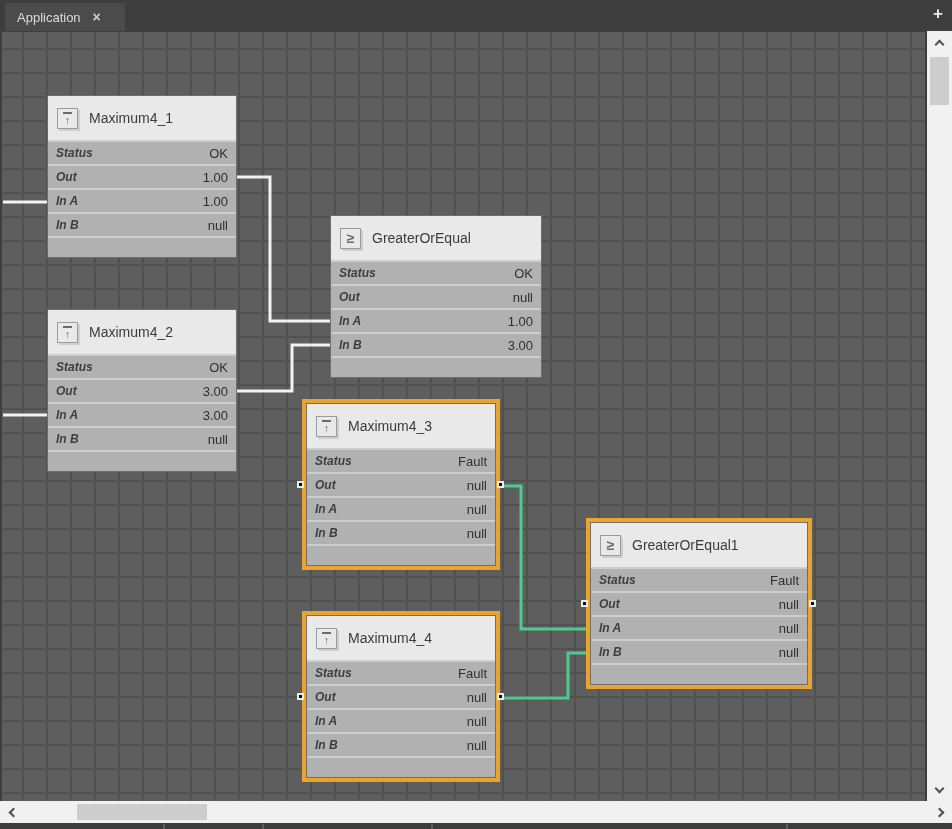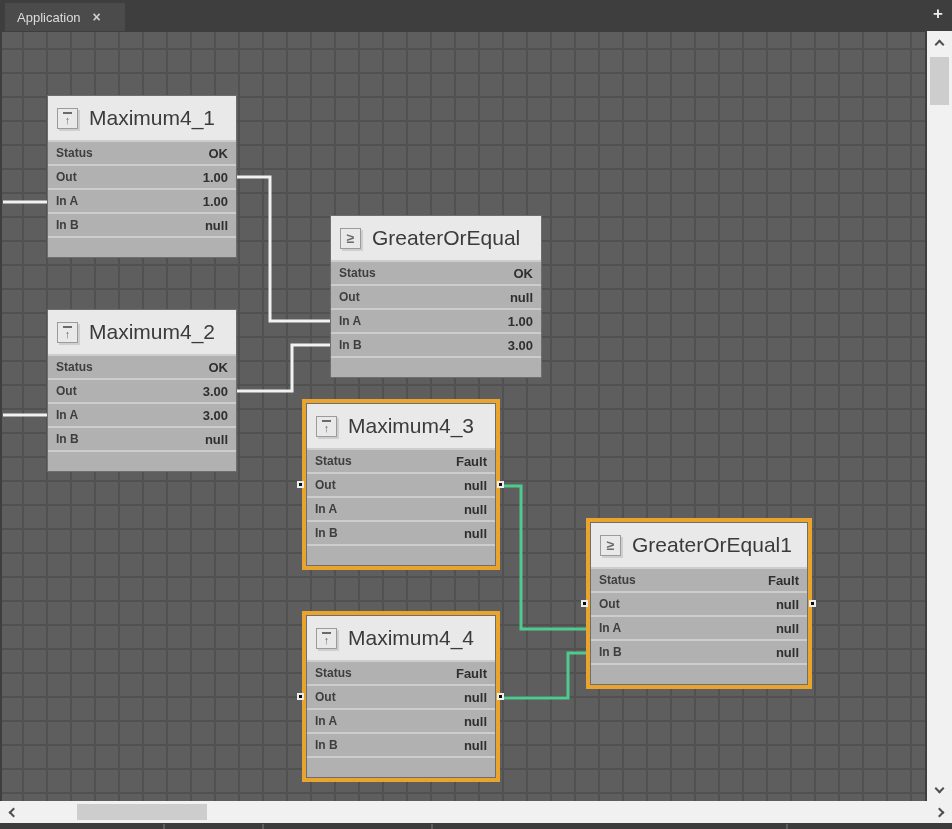--- a/index.html
+++ b/index.html
@@ -28,25 +28,25 @@
   .sel-wrap { position:absolute; border:4px solid #e9a42e; }
   .sel-wrap .node { position:static; }
   .node-header { height:44px; background:#e9e9e9; display:flex; align-items:center;
                  gap:11px; padding-left:9px; }
   .fn-icon { width:21px; height:21px; border:1px solid #9b9b9b; color:#6a6a6a;
              display:flex; flex-direction:column; align-items:center; justify-content:center;
              font-weight:bold; box-shadow:2px 2px 0 #cfcfcf; background:#e9e9e9; flex:0 0 auto; }
   .fn-icon .bar { width:9px; height:2px; background:currentColor; margin-bottom:1px; }
   .fn-icon .glyph { font-size:11px; line-height:10px; }
   .fn-icon.cmp .glyph { font-size:14px; line-height:14px; }
-  .node-title { font-size:21px; color:#3b3b3b; }
+  .node-title { font-size:14px; color:#3b3b3b; }
   .node-row { height:24px; border-top:2px solid #cdcdcd; display:flex;
               align-items:center; justify-content:space-between; padding:0 8px; }
-  .node-row .rl { font-size:12px; font-weight:bold; color:#3e3e3e; }
-  .node-row .rv { font-size:13px; font-weight:bold; color:#2f2f2f; }
+  .node-row .rl { font-size:12px; font-weight:bold; color:#3e3e3e;font-style:italic; }
+  .node-row .rv { font-size:13px; font-weight:normal; color:#2f2f2f; }
   .node-footer { height:21px; border-top:2px solid #cdcdcd; }
 
   .port { position:absolute; width:7px; height:7px; background:#0c0c0c;
           border:2px solid #ededed; }
 
   
   .vscroll { position:absolute; left:927px; top:31px; width:25px; height:770px; background:#f1f1f1; }
   .vthumb  { position:absolute; left:3px; top:26px; width:19px; height:48px; background:#cdcdcd; }
   .hscroll { position:absolute; left:0; top:801px; width:952px; height:22px; background:#f1f1f1; }
   .hthumb  { position:absolute; left:77px; top:3px; width:130px; height:16px; background:#cdcdcd; }

